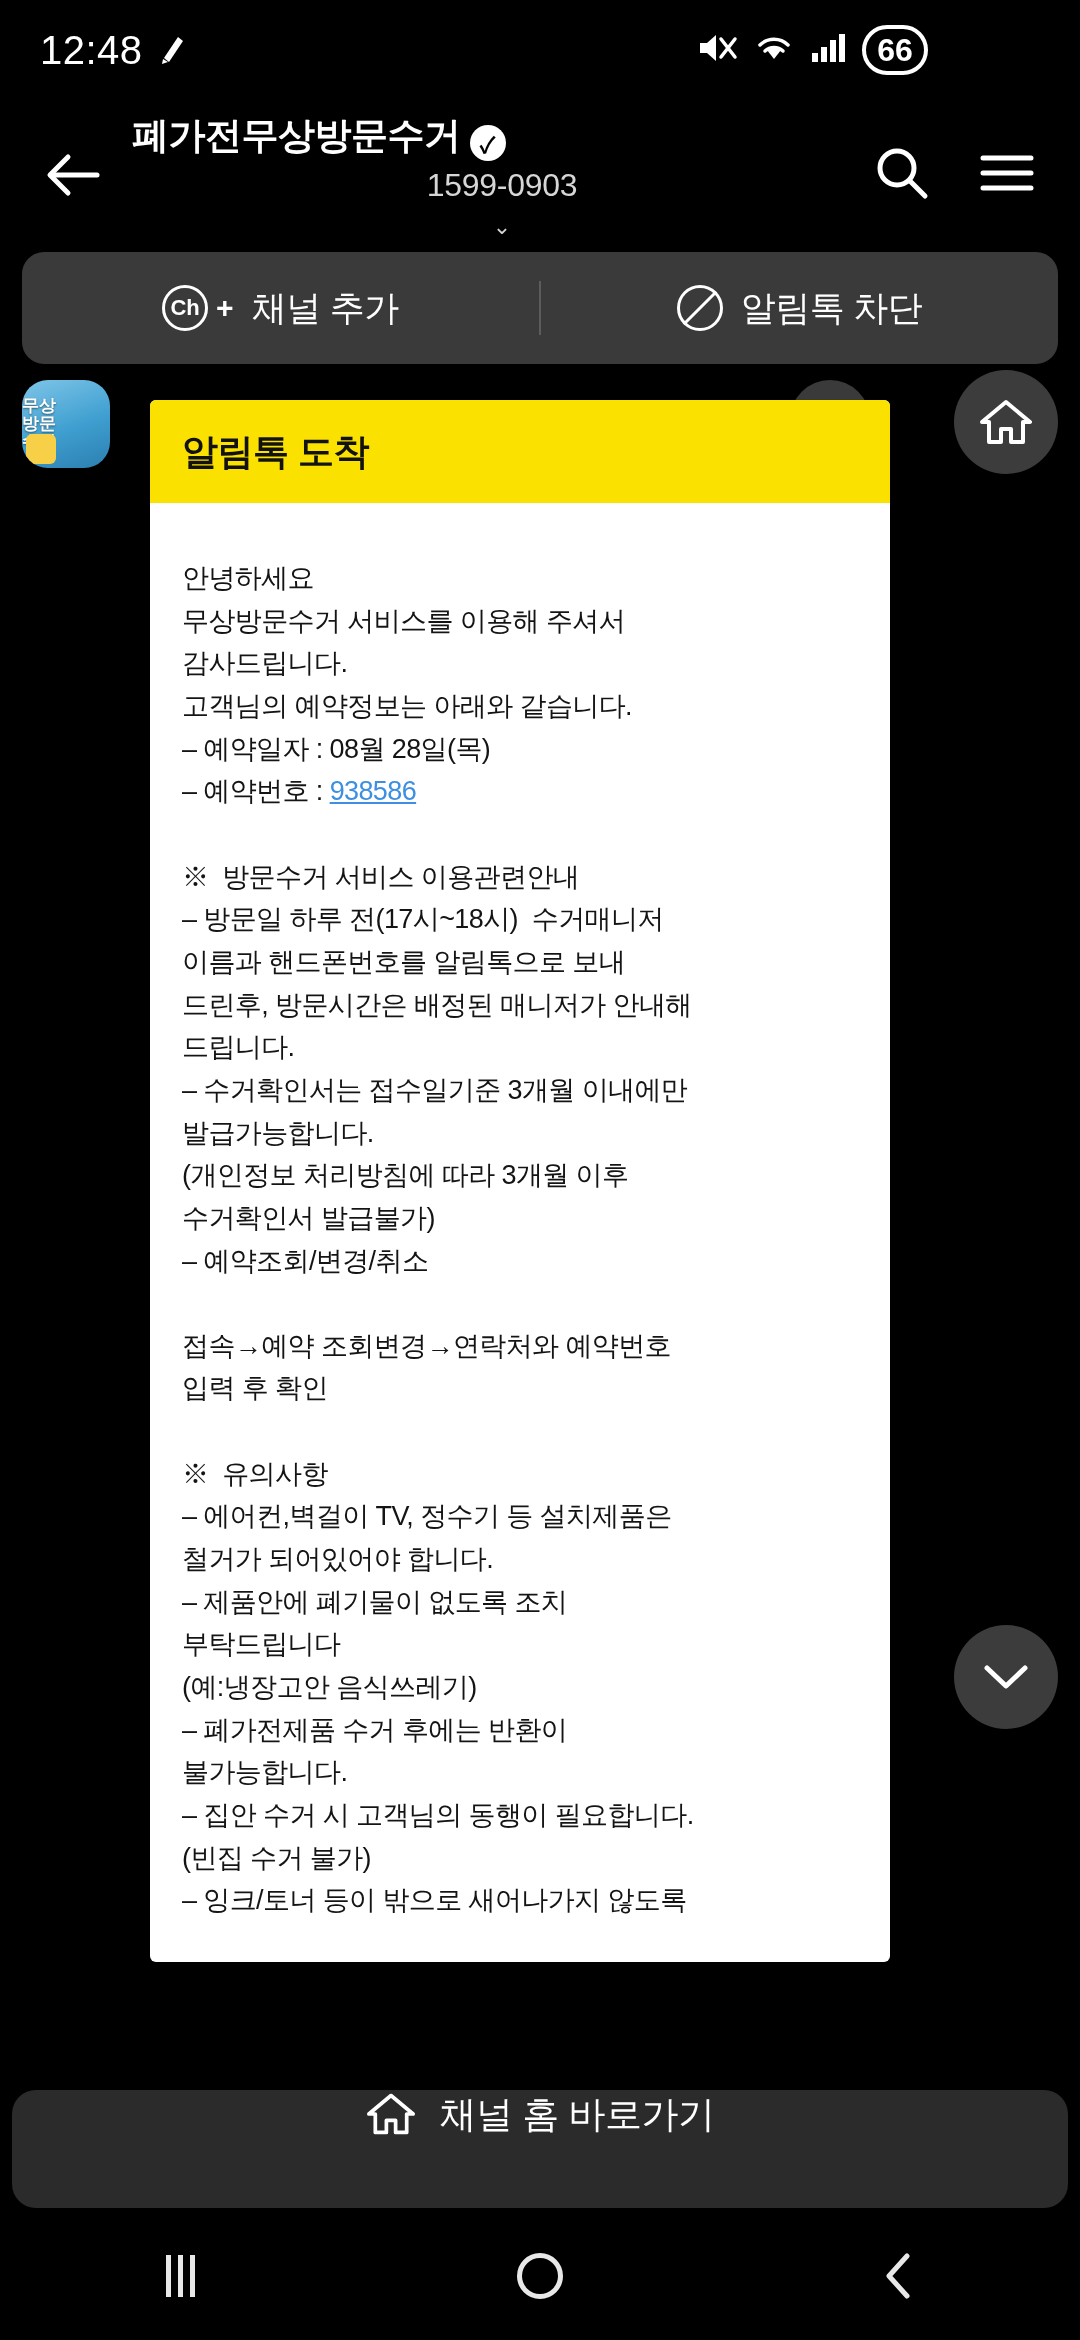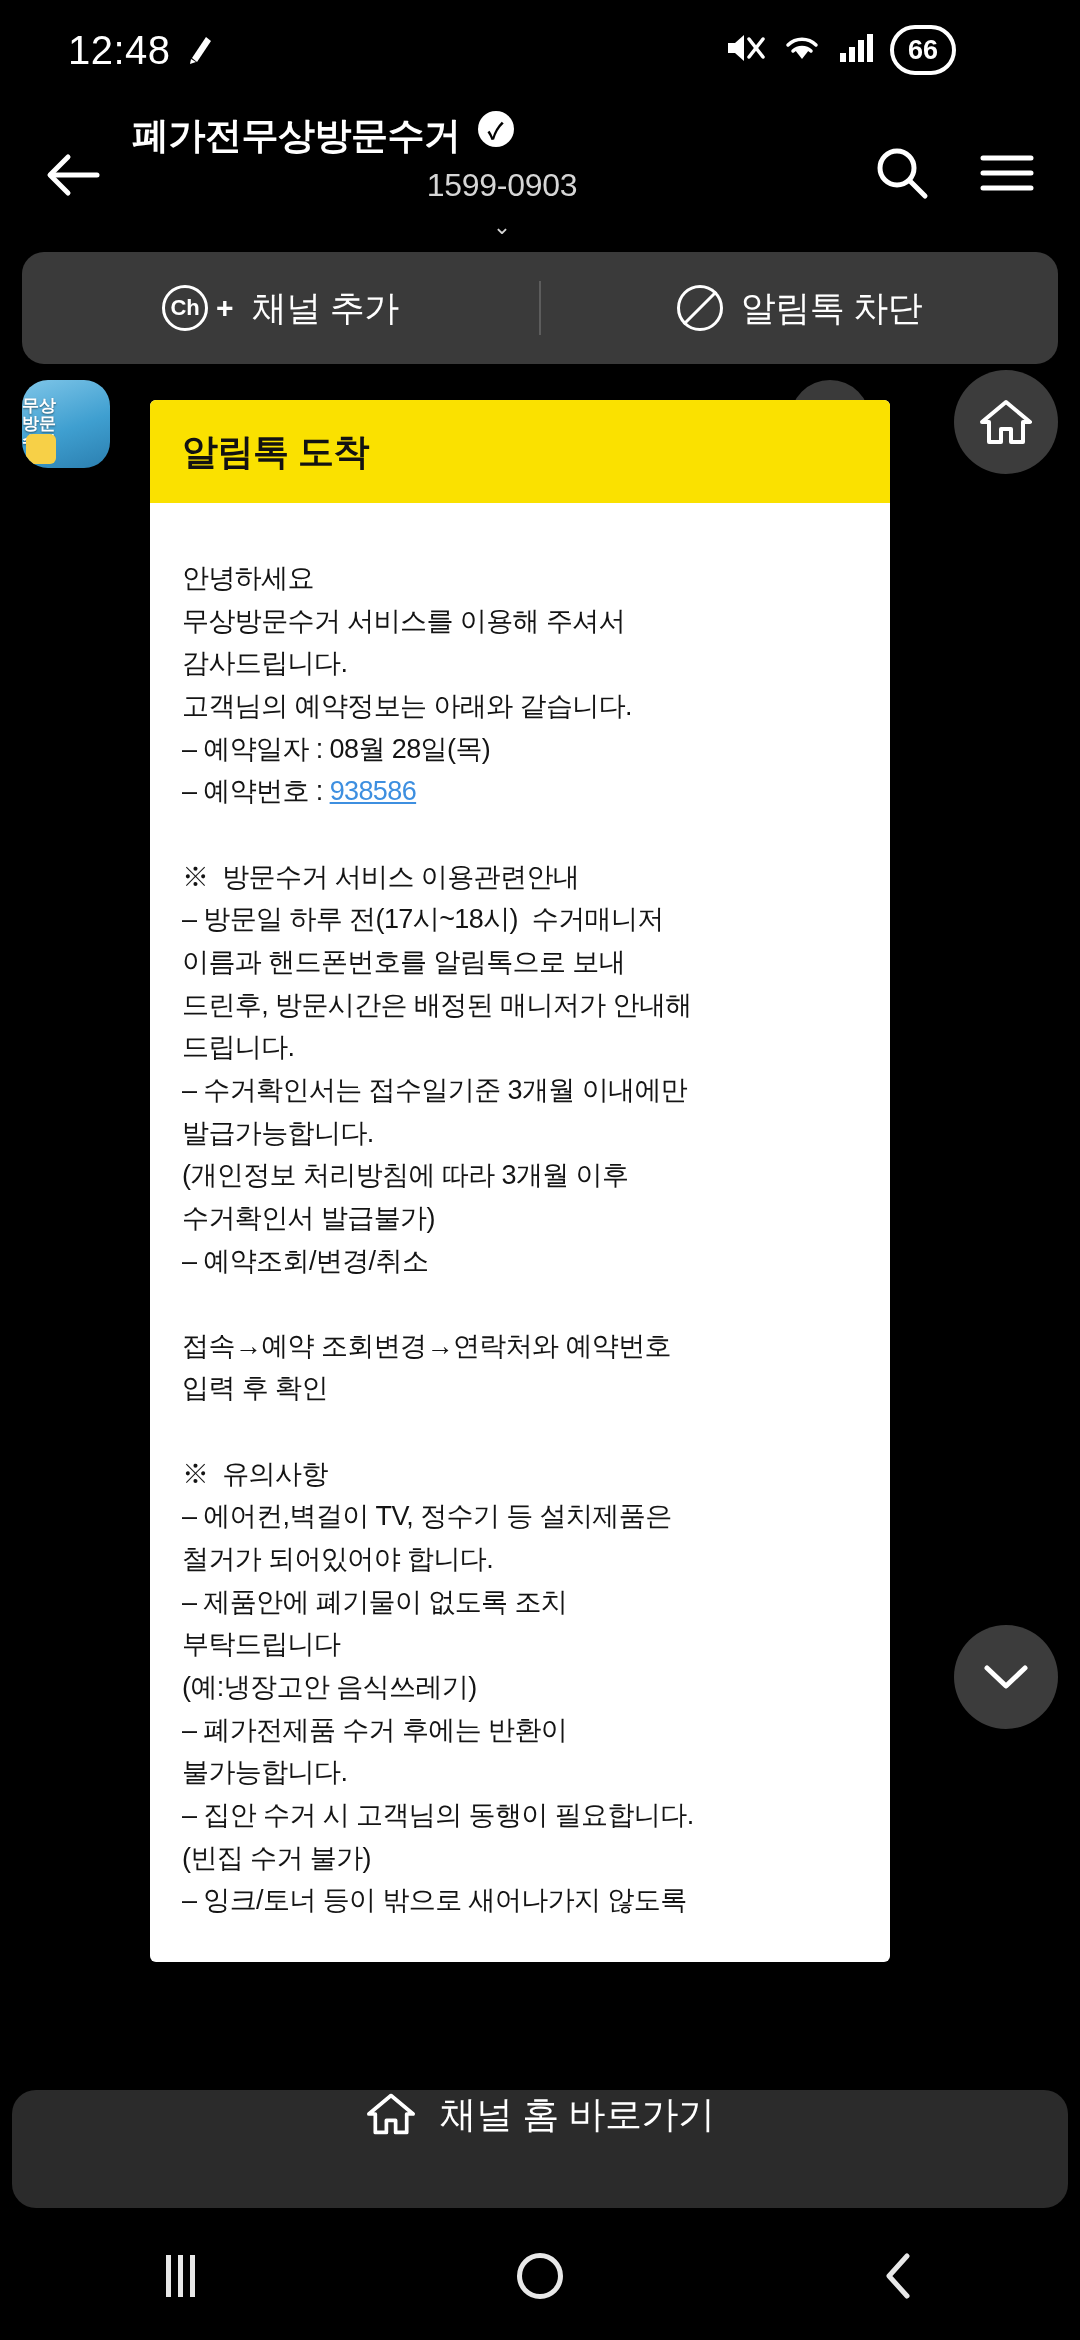--- a/index.html
+++ b/index.html
@@ -20,51 +20,50 @@
 
   
   .statusbar {
     position: absolute;
     top: 0; left: 0;
     width: 968px; height: 100px;
     display: flex;
     align-items: center;
     justify-content: space-between;
     padding: 16px 40px;
-    margin-left: 28px;
   }
   .status-left { display: flex; align-items: center; gap: 14px; }
   .status-time { font-size: 40px; font-weight: 500; letter-spacing: 0.5px; color: #fff; }
   .status-right { display: flex; align-items: center; gap: 16px; }
   .ic { display: inline-block; }
   .battery-pill {
     min-width: 66px; height: 50px;
     border: 4px solid #ffffff;
     border-radius: 26px;
     display: flex; align-items: center; justify-content: center;
-    font-size: 27px; font-weight: 700; color: #ffffff;
+    font-size: 32px; font-weight: 700; color: #ffffff;
     padding: 0 8px;
   }
 
   
   .appbar {
     position: absolute;
     top: 100px; left: 0;
     width: 1080px; height: 150px;
     display: flex;
     align-items: center;
     padding: 0 36px;
   }
   .back-btn {
     width: 74px; height: 74px;
     display: flex; align-items: center; justify-content: center;
     flex: 0 0 auto;
   }
   .title-wrap { flex: 1 1 auto; margin-left: 22px; }
-  .title-row { display: flex; align-items: flex-start; gap: 17px; }
+  .title-row { display: flex; align-items: flex-end; gap: 9px; }
   .chan-title { font-size: 37px; font-weight: 700; color: #ffffff; letter-spacing: -0.5px; }
   .verified {
     width: 36px; height: 36px; border-radius: 50%;
     background: #ffffff; color: #000; display: flex;
     align-items: center; justify-content: center;
     font-size: 22px; font-weight: 700;
     position: relative;
   }
   .sub-row { display: flex; align-items: center; gap: 10px; margin-top: 6px; flex-direction: column; }
   .chan-sub { font-size: 32px; color: #d6d6d6; letter-spacing: -0.3px; }

